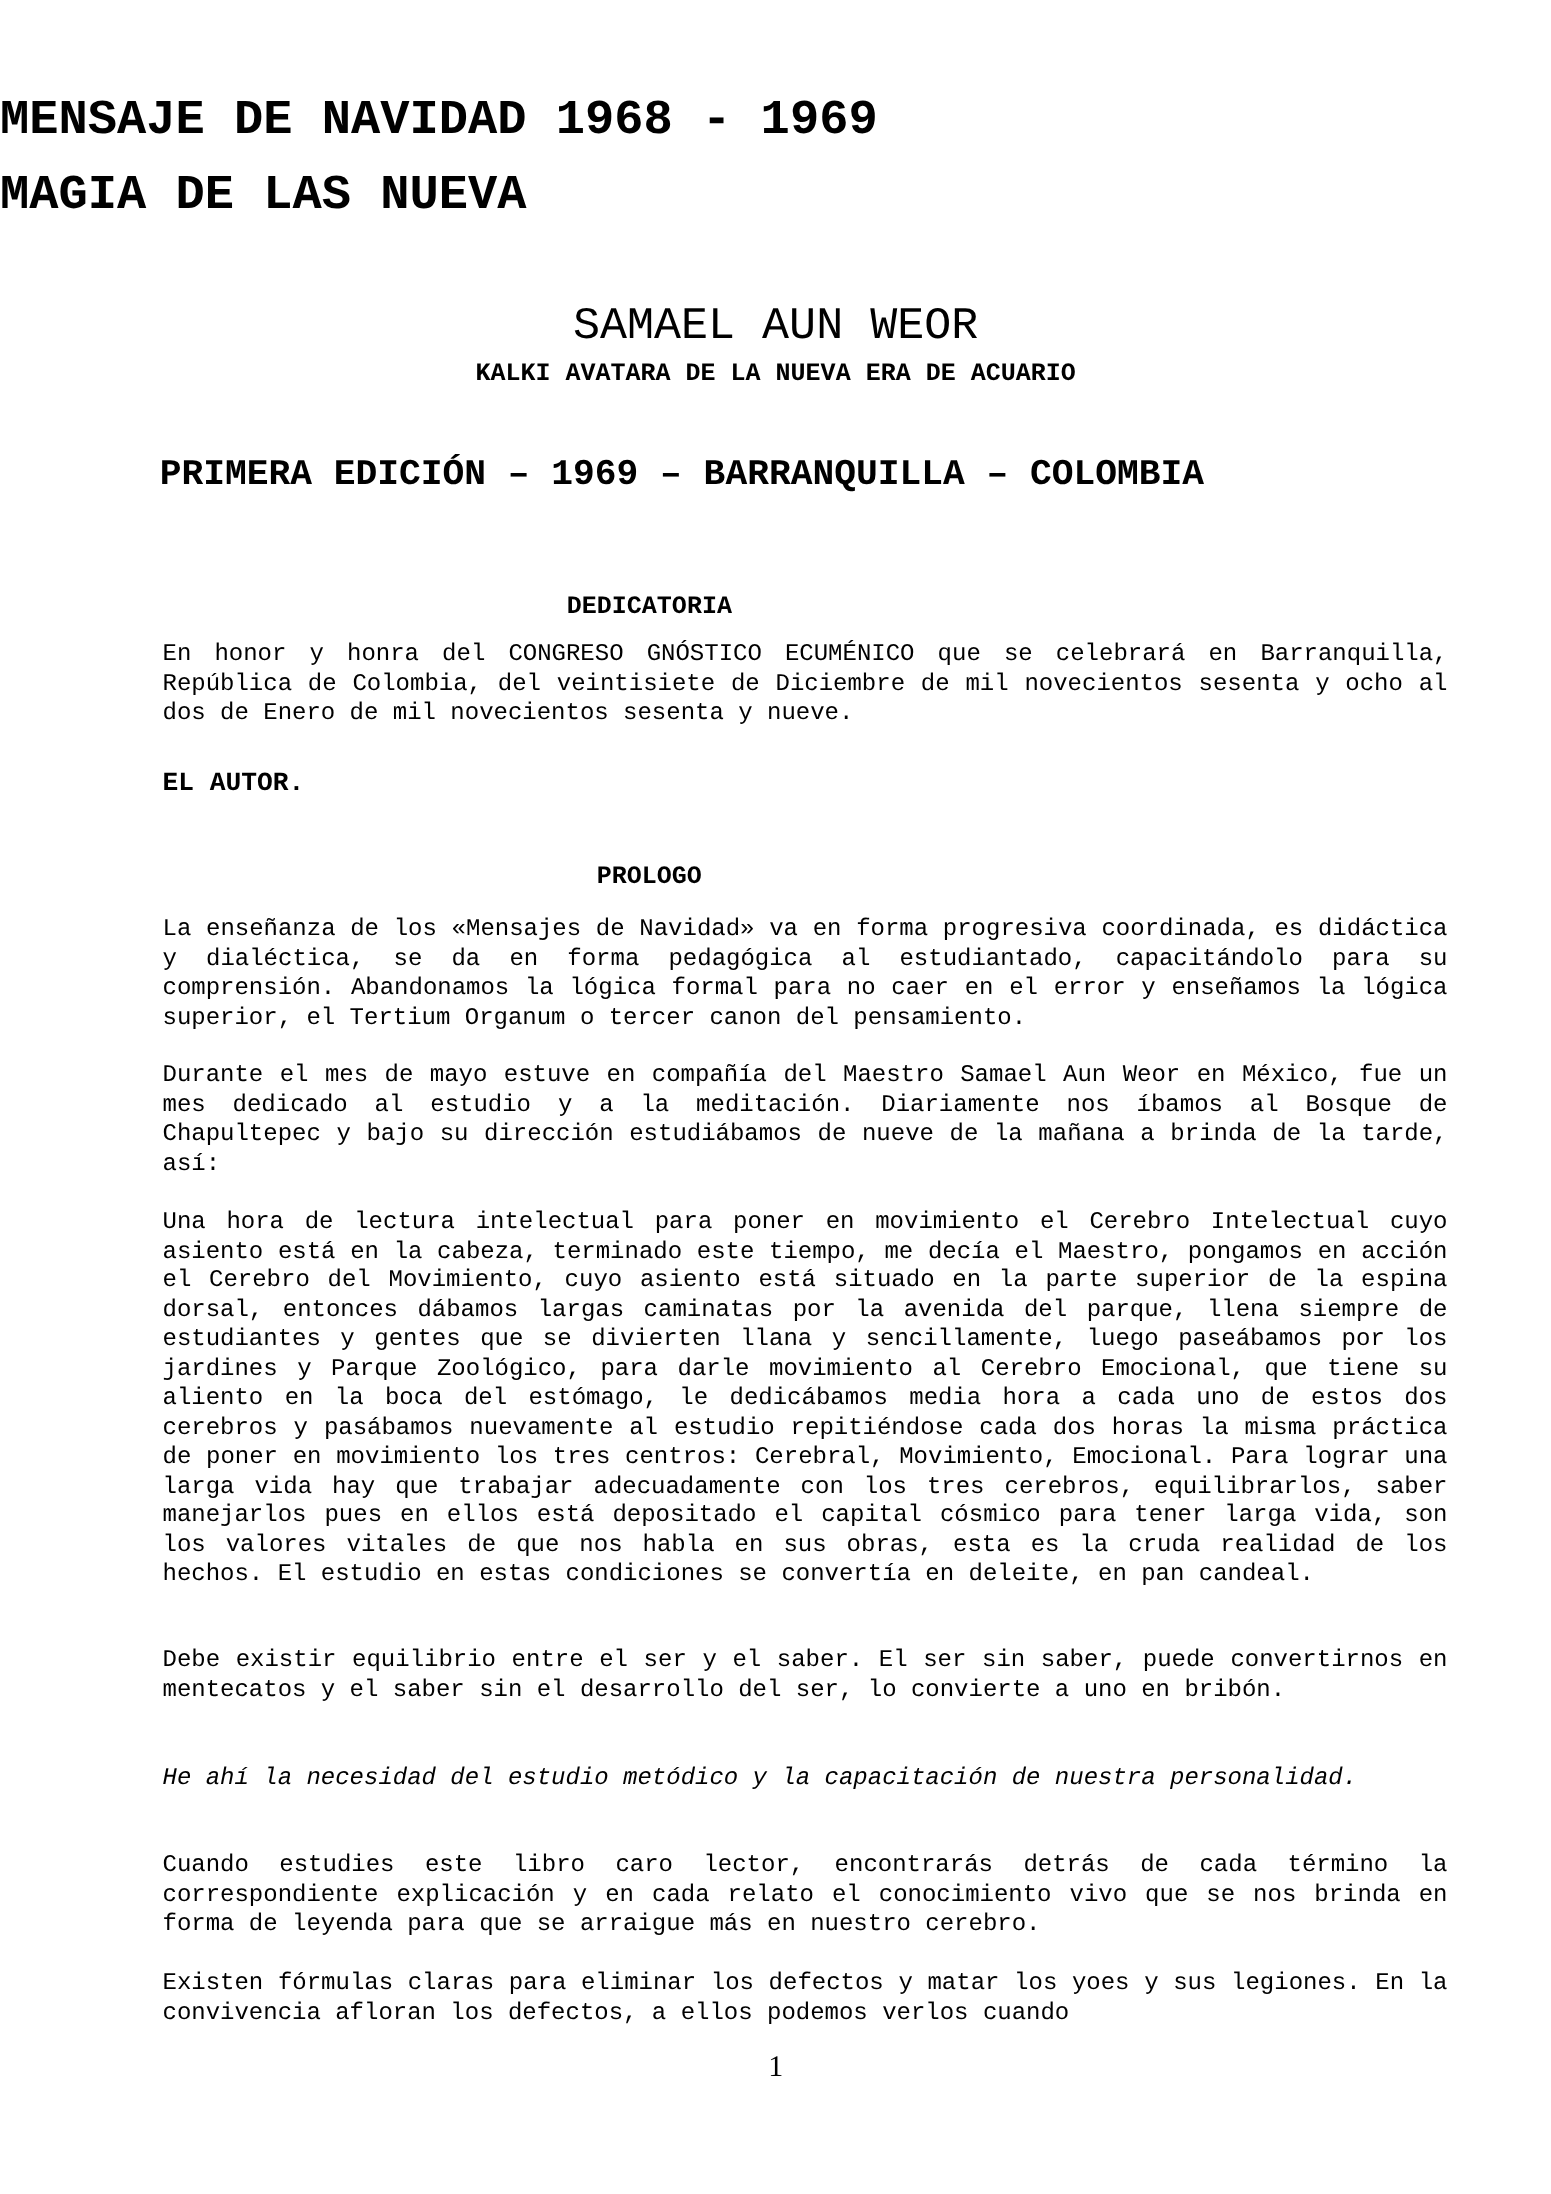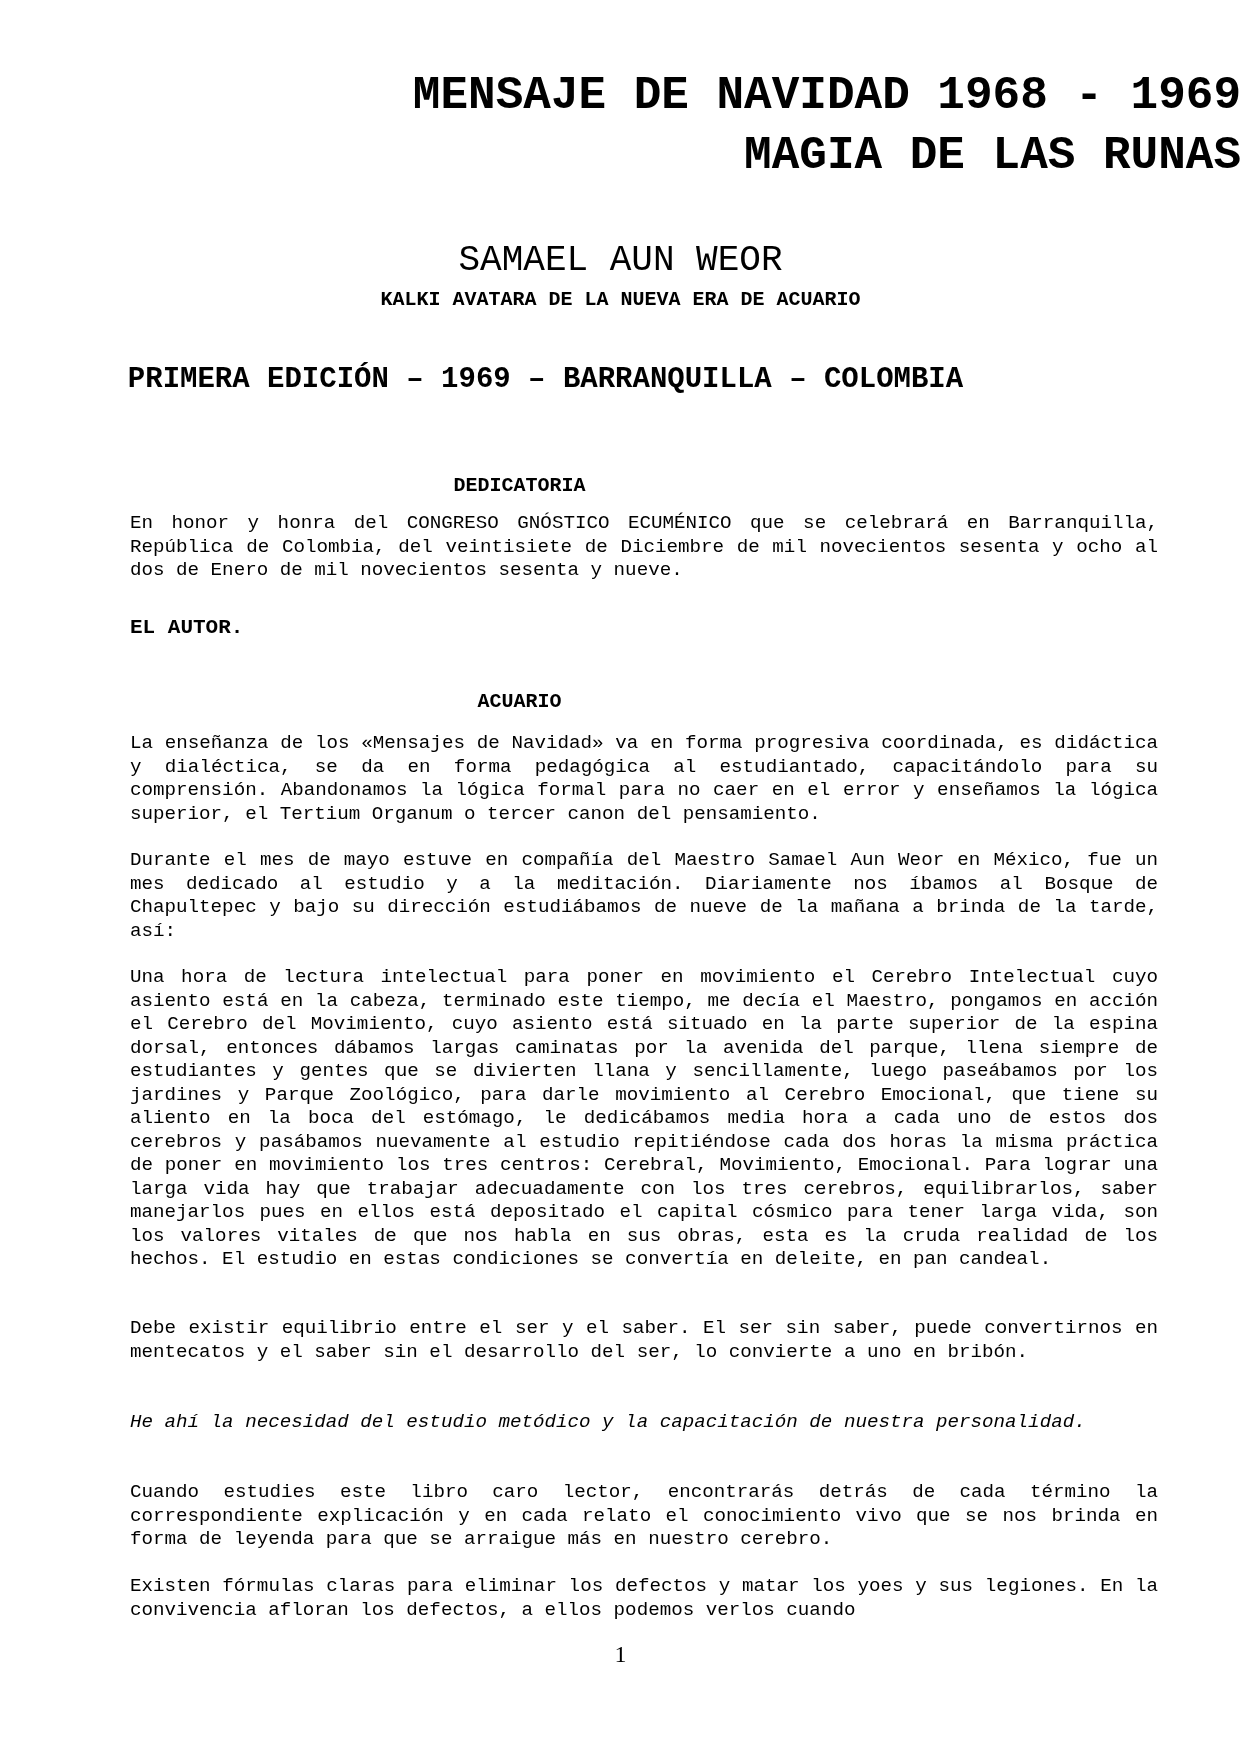--- a/index.html
+++ b/index.html
@@ -17,23 +17,23 @@
     .page {
       position: absolute;
       left: 0; top: 0;
       width: 1241px;
       height: 1755px;
     }
     .mono { font-family: "Liberation Mono", "DejaVu Sans Mono", monospace; }
     .title {
       position: absolute;
       left: 0; width: 1241px;
-      text-align: right;
+      text-align: left;
       font-weight: bold;
-      font-size: 46px;
+      font-size: 39px;
       line-height: 57px;
       letter-spacing: 0px;
     }
     .title1 { top: 68px; }
     .title2 { top: 128px; }
     .author {
       position: absolute;
       left: 0; width: 1241px;
       top: 240px;
       text-align: center;
@@ -95,32 +95,32 @@
       font-size: 24px;
       line-height: 28px;
     }
   </style>
 </head>
 <body>
 
 <div class="page">
 
   <div class="title title1 mono">MENSAJE DE NAVIDAD 1968 - 1969</div>
-  <div class="title title2 mono">MAGIA DE LAS RUNAS</div>
+  <div class="title title2 mono">MAGIA DE LAS NUEVA</div>
 
   <div class="author mono">SAMAEL AUN WEOR</div>
   <div class="subtitle mono">KALKI AVATARA DE LA NUEVA ERA DE ACUARIO</div>
 
   <div class="edition mono">PRIMERA EDICIÓN – 1969 – BARRANQUILLA – COLOMBIA</div>
 
   <div class="heading h-dedic mono">DEDICATORIA</div>
   <p class="para mono" style="top:512px;">En honor y honra del CONGRESO GNÓSTICO ECUMÉNICO que se celebrará en Barranquilla, República de Colombia, del veintisiete de Diciembre de mil novecientos sesenta y ocho al dos de Enero de mil novecientos sesenta y nueve.</p>
   <div class="signature mono">EL AUTOR.</div>
 
-  <div class="heading h-prolog mono">ACUARIO</div>
+  <div class="heading h-prolog mono">PROLOGO</div>
 
   <p class="para mono" style="top:732px;">La enseñanza de los «Mensajes de Navidad» va en forma progresiva coordinada, es didáctica y dialéctica, se da en forma pedagógica al estudiantado, capacitándolo para su comprensión. Abandonamos la lógica formal para no caer en el error y enseñamos la lógica superior, el Tertium Organum o tercer canon del pensamiento.</p>
   <p class="para mono" style="top:849px;">Durante el mes de mayo estuve en compañía del Maestro Samael Aun Weor en México, fue un mes dedicado al estudio y a la meditación. Diariamente nos íbamos al Bosque de Chapultepec y bajo su dirección estudiábamos de nueve de la mañana a brinda de la tarde, así:</p>
   <p class="para mono" style="top:966px;">Una hora de lectura intelectual para poner en movimiento el Cerebro Intelectual cuyo asiento está en la cabeza, terminado este tiempo, me decía el Maestro, pongamos en acción el Cerebro del Movimiento, cuyo asiento está situado en la parte superior de la espina dorsal, entonces dábamos largas caminatas por la avenida del parque, llena siempre de estudiantes y gentes que se divierten llana y sencillamente, luego paseábamos por los jardines y Parque Zoológico, para darle movimiento al Cerebro Emocional, que tiene su aliento en la boca del estómago, le dedicábamos media hora a cada uno de estos dos cerebros y pasábamos nuevamente al estudio repitiéndose cada dos horas la misma práctica de poner en movimiento los tres centros: Cerebral, Movimiento, Emocional. Para lograr una larga vida hay que trabajar adecuadamente con los tres cerebros, equilibrarlos, saber manejarlos pues en ellos está depositado el capital cósmico para tener larga vida, son los valores vitales de que nos habla en sus obras, esta es la cruda realidad de los hechos. El estudio en estas condiciones se convertía en deleite, en pan candeal.</p>
   <p class="para mono" style="top:1317px;">Debe existir equilibrio entre el ser y el saber. El ser sin saber, puede convertirnos en mentecatos y el saber sin el desarrollo del ser, lo convierte a uno en bribón.</p>
   <p class="para mono" style="top:1411px;font-style:italic;">He ahí la necesidad del estudio metódico y la capacitación de nuestra personalidad.</p>
   <p class="para mono" style="top:1481px;">Cuando estudies este libro caro lector, encontrarás detrás de cada término la correspondiente explicación y en cada relato el conocimiento vivo que se nos brinda en forma de leyenda para que se arraigue más en nuestro cerebro.</p>
   <p class="para mono" style="top:1575px;">Existen fórmulas claras para eliminar los defectos y matar los yoes y sus legiones. En la convivencia afloran los defectos, a ellos podemos verlos cuando</p>
 
   <div class="pagenum">1</div>

